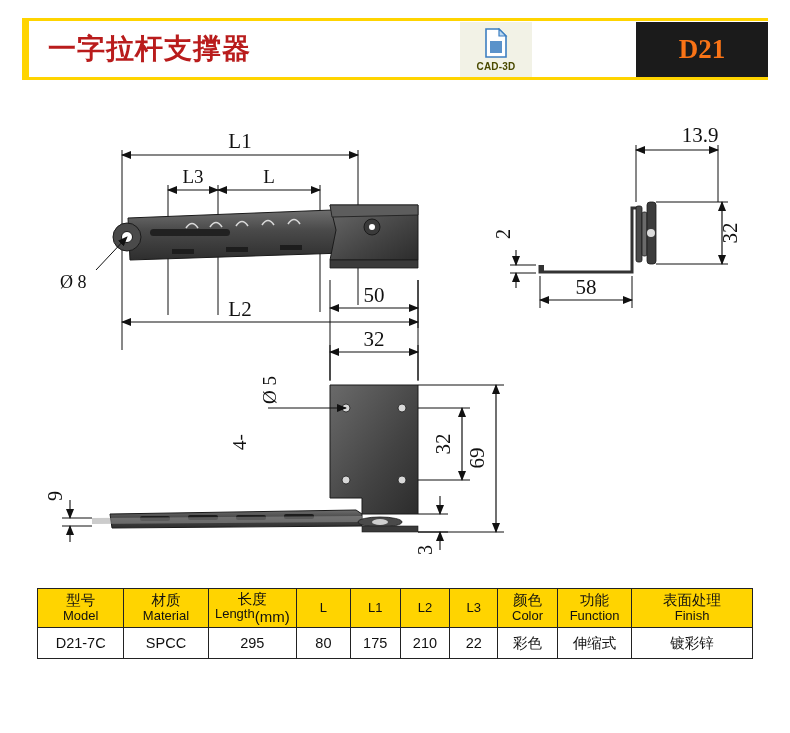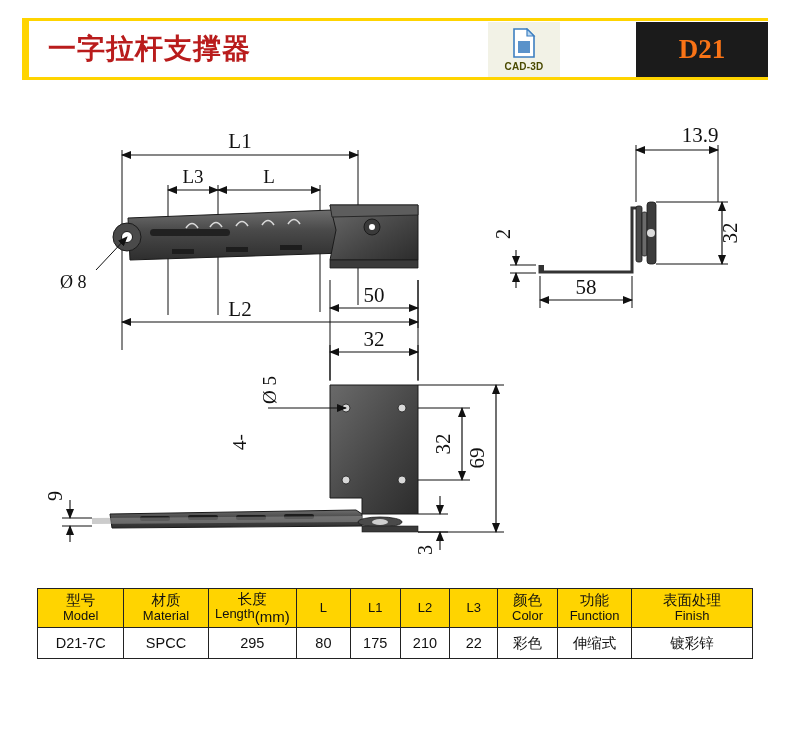--- a/index.html
+++ b/index.html
@@ -23,21 +23,21 @@
   .header-leftbar{
     position:absolute;left:22px;top:0;width:7px;height:62px;background:#ffd400;
   }
   .title-cn{
     position:absolute;left:48px;top:12px;
     font-size:28px;font-weight:bold;color:#b91c1c;
     letter-spacing:1px;
     text-align:right;
   }
   .badges{
-    position:absolute;left:488px;top:4px;width:160px;height:69px;padding-left:36px;
+    position:absolute;left:460px;top:4px;width:160px;height:69px;padding-left:36px;
   }
   .badge{
     position:absolute;top:0;width:72px;height:55px;
     background:#f2f2e6;
     box-sizing:border-box;
     text-align:center;
   }
   .badge.cad{left:0;}
   .badge.rohs{left:78px;}
   .badge-label{

